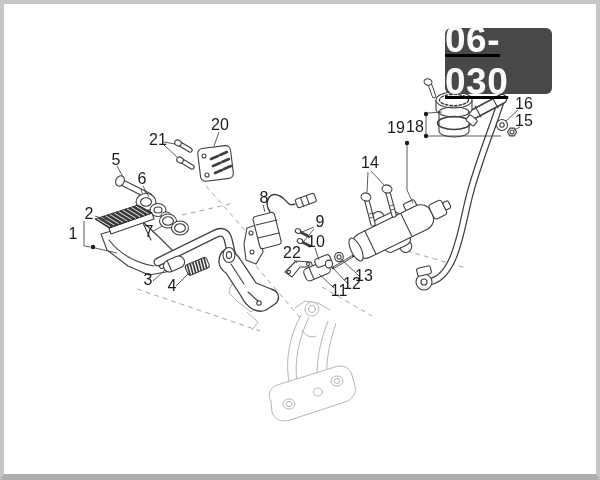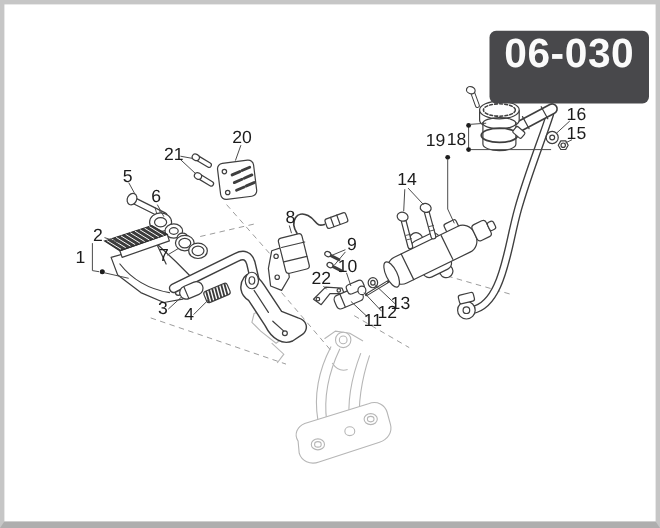--- a/index.html
+++ b/index.html
@@ -22,22 +22,22 @@
   .pipe-o{fill:none;stroke:#3f3f3f;stroke-width:7.5;stroke-linecap:round;}
   .pipe-i{fill:none;stroke:#ffffff;stroke-width:5;stroke-linecap:round;}
   .hose-o{fill:none;stroke:#3f3f3f;stroke-width:10.5;stroke-linecap:round;}
   .hose-i{fill:none;stroke:#ffffff;stroke-width:7.5;stroke-linecap:round;}
   .bolt-o{fill:none;stroke:#3f3f3f;stroke-width:5.4;stroke-linecap:round;}
   .bolt-i{fill:none;stroke:#ffffff;stroke-width:3.2;stroke-linecap:round;}
   .hatchw{stroke:#fdfdfd;stroke-width:0.9;}
   .slot{stroke:#3f3f3f;stroke-width:2.6;stroke-linecap:round;}
   .coil{stroke:#3a3a3a;stroke-width:1.7;}
   .badge{
-    position:absolute;left:441px;top:24px;width:145px;height:66px;
-    background:#48484b;border-radius:6px;display:flex;justify-content:center;
+    position:absolute;left:441px;top:24px;width:107px;height:66px;
+    background:#48484b;border-radius:6px;display:flex;align-items:center;justify-content:center;text-decoration:underline;
   }
   .badge span{color:#fafafa;font-size:37px;font-weight:bold;letter-spacing:0.5px;}
 </style>
 </head>
 <body>
 
 <div class="page">
 
 <svg width="592" height="470" viewBox="4 4 592 470">
 

